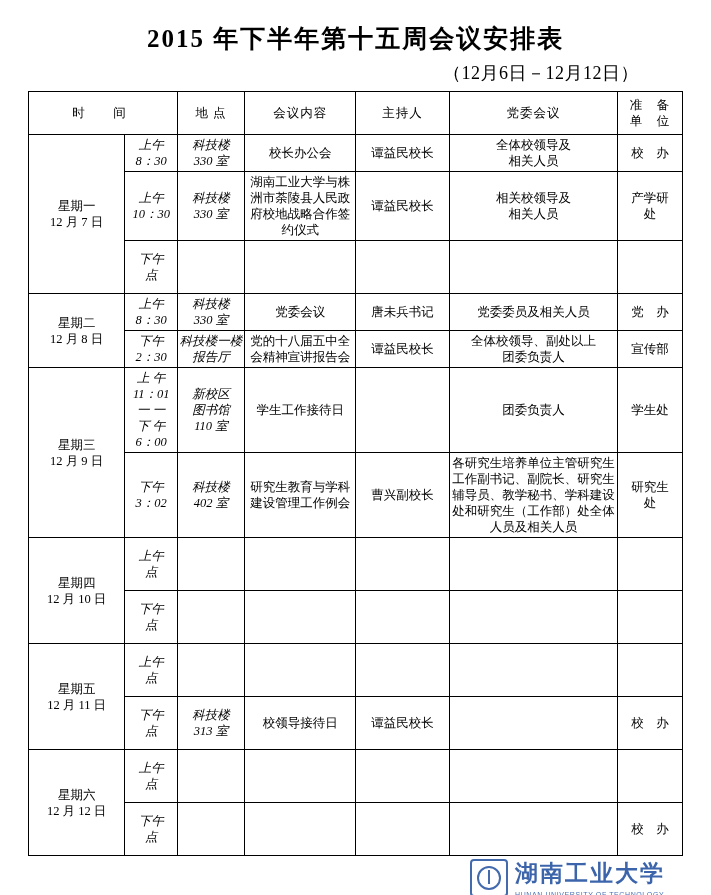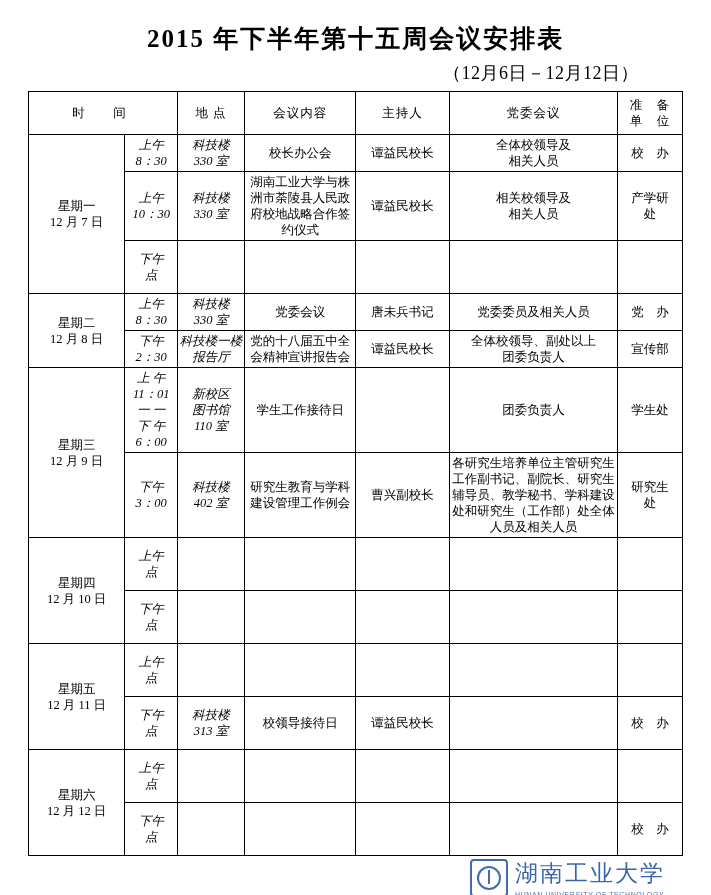--- a/index.html
+++ b/index.html
@@ -107,21 +107,21 @@
     position: absolute;
     left: 50%;
     top: 2px;
     width: 2px;
     height: 14px;
     background: #1a4a9c;
     transform: translateX(-50%);
   }
   .logo-text-cn {
     font-size: 23px;
-    font-weight: normal;
+    font-weight: bold;
     color: #1a4a9c;
     letter-spacing: 2px;
     opacity: 0.85;
     font-family: "Liberation Serif", "DejaVu Serif", serif;
   }
   .logo-text-en {
     font-size: 7px;
     color: #1a4a9c;
     letter-spacing: 0.6px;
     opacity: 0.8;
@@ -273,21 +273,21 @@
       </td>
       <td class="content">学生工作接待日</td>
       <td class="host"></td>
       <td class="attend">团委负责人</td>
       <td class="unit">学生处</td>
     </tr>
 
     <tr>
       <td class="slot">
         <div>下午</div>
-        <div>3：00</div>
+        <div>3：02</div>
       </td>
       <td class="place">
         <div>科技楼</div>
         <div>402 室</div>
       </td>
       <td class="content">研究生教育与学科建设管理工作例会</td>
       <td class="host">曹兴副校长</td>
       <td class="attend tiny">各研究生培养单位主管研究生工作副书记、副院长、研究生辅导员、教学秘书、学科建设处和研究生（工作部）处全体人员及相关人员</td>
       <td class="unit">
         <div>研究生</div>

